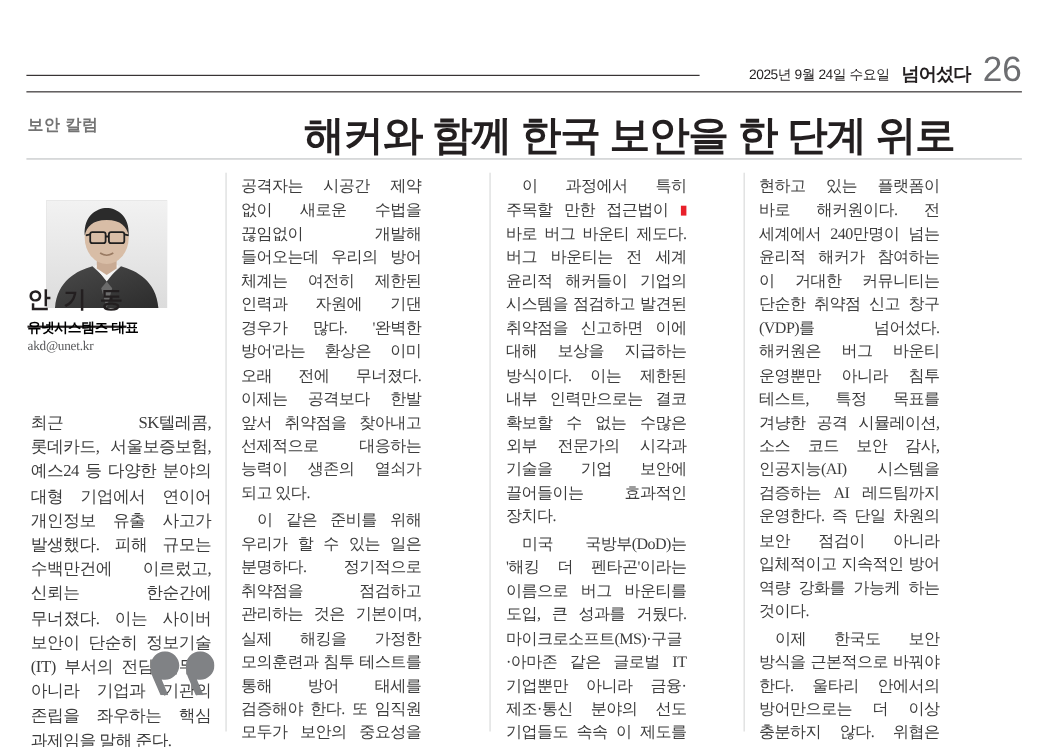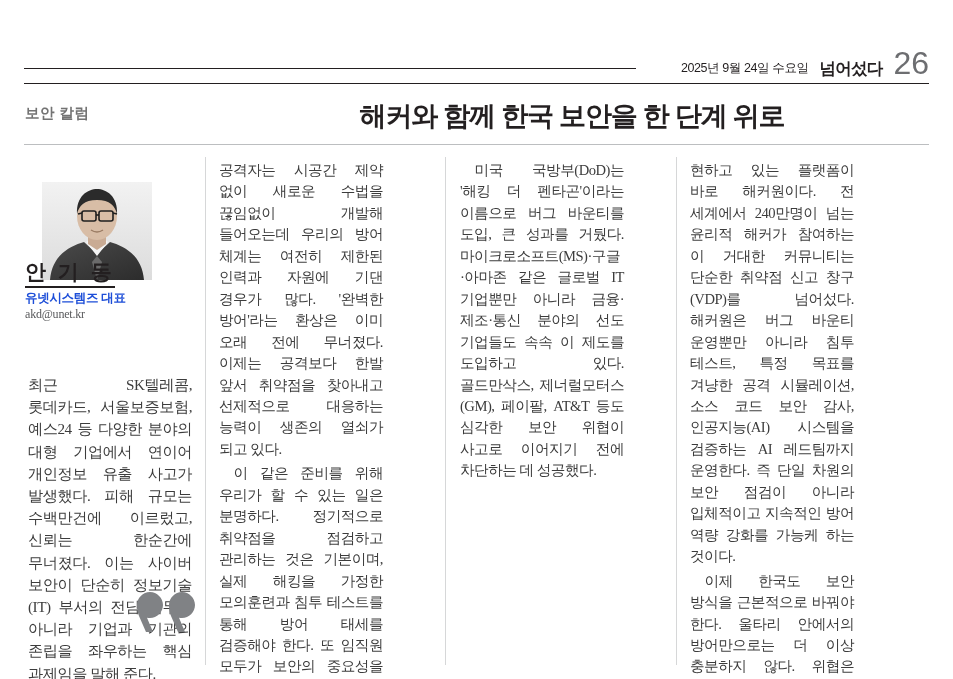--- a/index.html
+++ b/index.html
@@ -93,21 +93,21 @@
     letter-spacing: 0.5px;
     color: #737373;
   }
   .headline {
     position: absolute;
     left: 215px;
     top: 98px;
     width: 714px;
     text-align: center;
     font-family: "Liberation Sans", "DejaVu Sans", sans-serif;
-    font-size: 27px;
+    font-size: 37px;
     font-weight: bold;
     letter-spacing: -1.2px;
     color: #231f20;
     white-space: nowrap;
   }
 
   .rule-below-head {
     position: absolute;
     left: 24px;
     top: 144px;
@@ -130,33 +130,33 @@
 
   .author-name {
     position: absolute;
     left: 25px;
     top: 258px;
     font-family: "Liberation Sans", "DejaVu Sans", sans-serif;
     font-size: 21px;
     font-weight: bold;
     letter-spacing: 3px;
     color: #231f20;
-    padding-bottom: 0;
+    padding-bottom: 10px;
     border-bottom: 2px solid #231f20;
     background: rgba(255,255,255,0.0);
   }
   .author-title {
     position: absolute;
     left: 25px;
     top: 290px;
     font-family: "Liberation Sans", "DejaVu Sans", sans-serif;
     font-size: 12.5px;
     font-weight: bold;
     letter-spacing: -0.3px;
-    color: #1d4ed8;
+    color: #000000;
   }
   .author-email {
     position: absolute;
     left: 25px;
     top: 307px;
     font-family: Liberation Serif, serif;
     font-size: 12px;
     letter-spacing: -0.2px;
     color: #58595b;
   }
@@ -302,20 +302,21 @@
   <div class="vrule" id="vr2"></div>
   <div class="vrule" id="vr3"></div>
 
   <div class="col" id="col1">
     <p class="noindent">공격자는 시공간 제약 없이 새로운 수법을 끊임없이 개발해 들어오는데 우리의 방어 체계는 여전히 제한된 인력과 자원에 기댄 경우가 많다. '완벽한 방어'라는 환상은 이미 오래 전에 무너졌다. 이제는 공격보다 한발 앞서 취약점을 찾아내고 선제적으로 대응하는 능력이 생존의 열쇠가 되고 있다.</p>
     <p>이 같은 준비를 위해 우리가 할 수 있는 일은 분명하다. 정기적으로 취약점을 점검하고 관리하는 것은 기본이며, 실제 해킹을 가정한 모의훈련과 침투 테스트를 통해 방어 태세를 검증해야 한다. 또 임직원 모두가 보안의 중요성을 체감할 수 있도록 보안 교육을 정례화하고, 피싱 메일이나 사회공학적 기법에 흔들리지 않도록 훈련해야 한다.</p>
 
   </div>
 
   <div class="col" id="col2">
+    <p><span>이 과정에서 특히 주목할 만한 접근법이 </span><span class="caret"></span><span>바로 버그 바운티 제도다. 버그 바운티는 전 세계 윤리적 해커들이 기업의 시스템을 점검하고 발견된 취약점을 신고하면 이에 대해 보상을 지급하는 방식이다. 이는 제한된 내부 인력만으로는 결코 확보할 수 없는 수많은 외부 전문가의 시각과 기술을 기업 보안에 끌어들이는 효과적인 장치다.</span></p>
     <p>미국 국방부(DoD)는 '해킹 더 펜타곤'이라는 이름으로 버그 바운티를 도입, 큰 성과를 거뒀다. 마이크로소프트(MS)·구글·아마존 같은 글로벌 IT 기업뿐만 아니라 금융·제조·통신 분야의 선도 기업들도 속속 이 제도를 도입하고 있다. 골드만삭스, 제너럴모터스(GM), 페이팔, AT&amp;T 등도 심각한 보안 위협이 사고로 이어지기 전에 차단하는 데 성공했다.</p>
 
   </div>
 
   <div class="col" id="col3">
     <p class="noindent">현하고 있는 플랫폼이 바로 해커원이다. 전 세계에서 240만명이 넘는 윤리적 해커가 참여하는 이 거대한 커뮤니티는 단순한 취약점 신고 창구(VDP)를 넘어섰다. 해커원은 버그 바운티 운영뿐만 아니라 침투 테스트, 특정 목표를 겨냥한 공격 시뮬레이션, 소스 코드 보안 감사, 인공지능(AI) 시스템을 검증하는 AI 레드팀까지 운영한다. 즉 단일 차원의 보안 점검이 아니라 입체적이고 지속적인 방어 역량 강화를 가능케 하는 것이다.</p>
     <p>이제 한국도 보안 방식을 근본적으로 바꿔야 한다. 울타리 안에서의 방어만으로는 더 이상 충분하지 않다. 위협은 국경을 가리지 않고, 글로벌 위협에는 글로벌 협력이 필요하다. 기업과 기관은 '사고 후 대응'이 아니라 '사고 전 차단'을 목표로 한 문화를 정착시켜야 한다. 보안은 비용이 아니라 미래를 지켜내는 투자이며, 기업 신뢰와 생존을 담보하는 가장 중요한 자산이다. 지금과는 다른 차원의 노력이 시작될 때 한국의 보안 수준도 한 단계 더 도약할 수 있을 것이다.</p>
   </div>
 
 </div>

